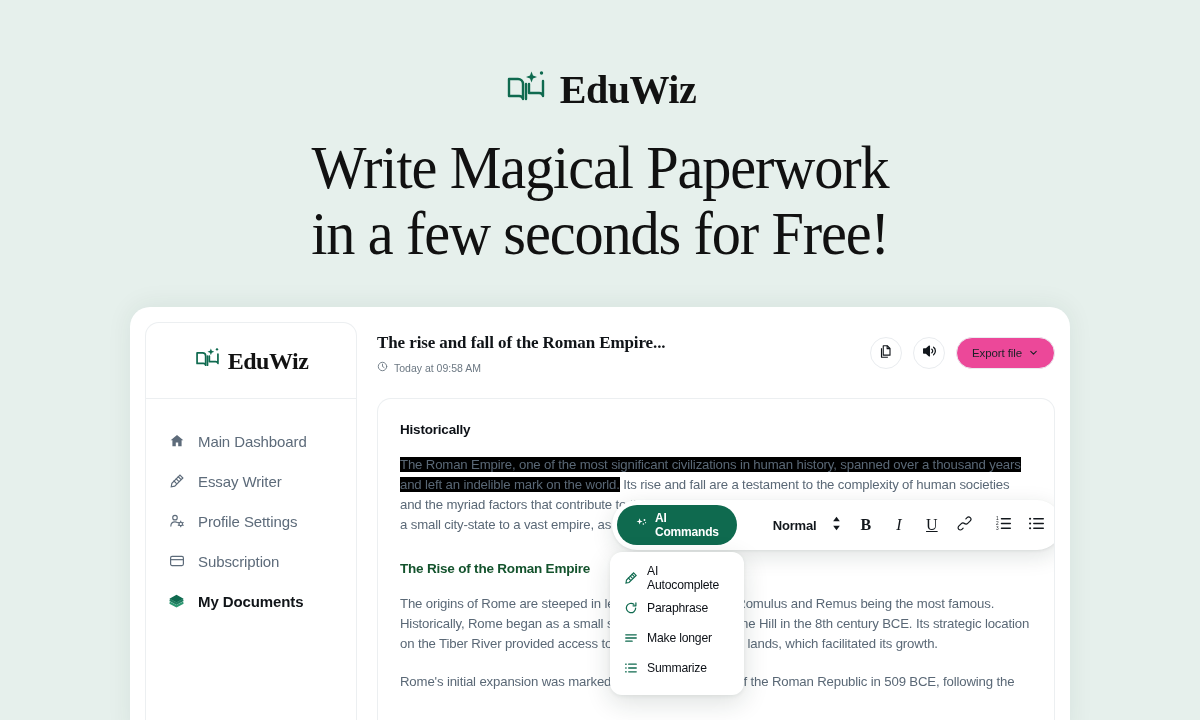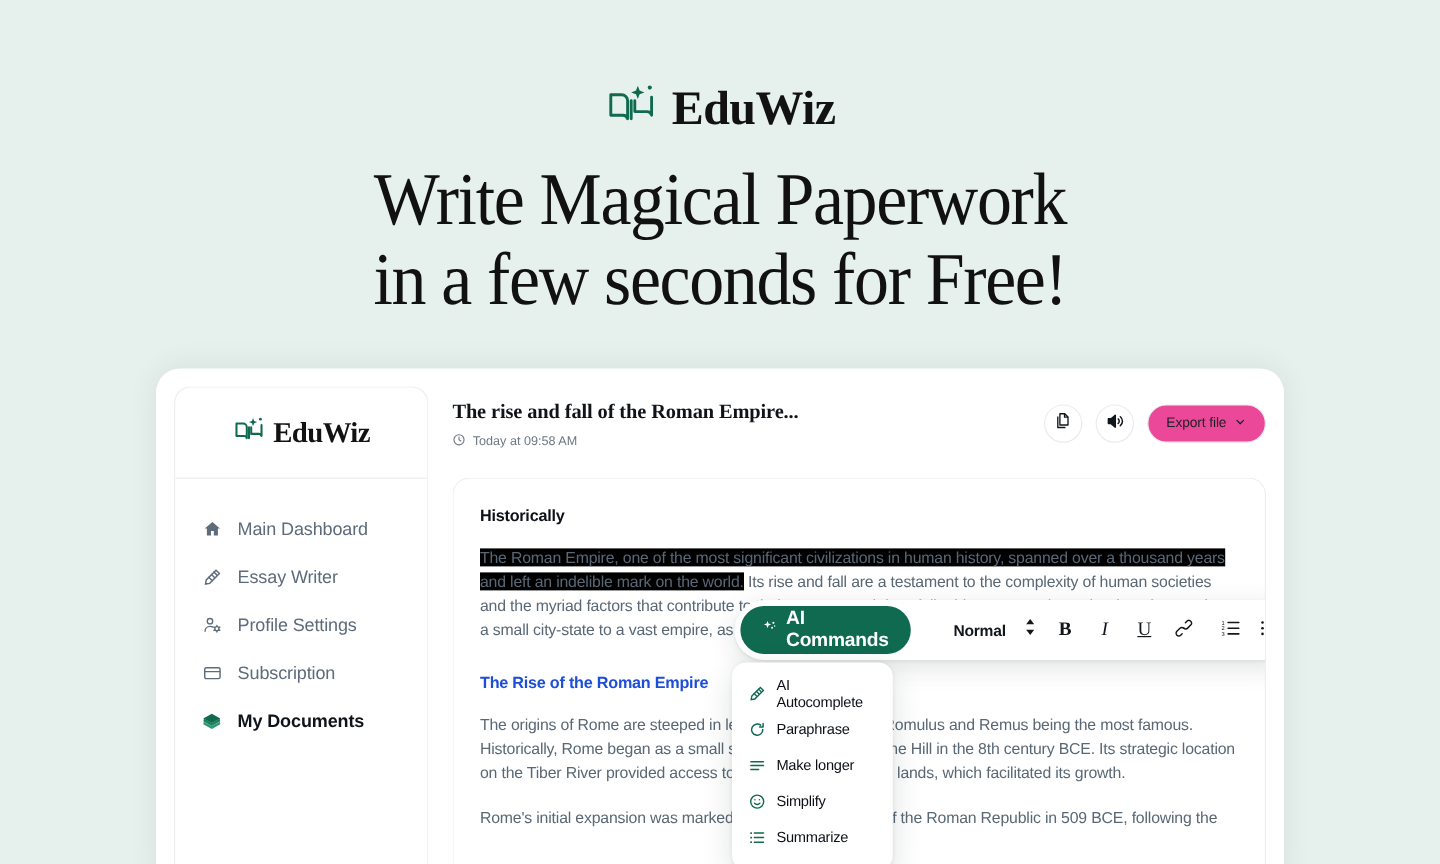--- a/index.html
+++ b/index.html
@@ -202,21 +202,21 @@
     font-size: 13.2px;
     line-height: 1.52;
     color: #5a6876;
     letter-spacing: -0.15px;
   }
 
   .doc-h3 {
     margin-top: 26px;
     font-size: 13.5px;
     font-weight: 700;
-    color: #1d4ed8;
+    color: #14532d;
     letter-spacing: -0.2px;
   }
 
   .sel { background: #000000; }
 
   
   .toolbar {
     position: absolute;
     left: 234px;
     top: 101px;
@@ -231,21 +231,21 @@
     z-index: 5;
   }
 
   .ai-pill {
     height: 40px;
     background: #0f6a4f;
     color: #fff;
     border-radius: 20px;
     display: flex; align-items: center; gap: 7px;
     padding: 0 18px;
-    font-size: 16px;
+    font-size: 12px;
     font-weight: 700;
     letter-spacing: -0.2px;
     cursor: pointer;
   }
 
   .tb-style {
     display: flex; align-items: center; gap: 15px;
     margin-left: 22px;
     cursor: pointer;
   }
@@ -542,31 +542,20 @@
 
         <div class="ai-menu-item">
           <span class="ai-menu-icon">
             <svg width="14" height="14" viewBox="0 0 24 24" fill="none" stroke="#0f6a4f" stroke-width="2.2" stroke-linecap="round">
               <path d="M3 6.5 h18 M3 12 h18 M3 17.5 h11"></path>
             </svg>
           </span>
           <span>Make longer</span>
         </div>
 
-        <div class="ai-menu-item">
-          <span class="ai-menu-icon">
-            <svg width="14" height="14" viewBox="0 0 24 24" fill="none" stroke="#0f6a4f" stroke-width="2" stroke-linecap="round">
-              <circle cx="12" cy="12" r="9.3"></circle>
-              <path d="M8.2 14.2 a4.6 4.6 0 0 0 7.6 0"></path>
-              <circle cx="8.8" cy="9.4" r="1.1" fill="#0f6a4f" stroke="none"></circle>
-              <circle cx="15.2" cy="9.4" r="1.1" fill="#0f6a4f" stroke="none"></circle>
-            </svg>
-          </span>
-          <span>Simplify</span>
-        </div>
 
         <div class="ai-menu-item">
           <span class="ai-menu-icon">
             <svg width="14" height="14" viewBox="0 0 24 24" fill="none">
               <g stroke="#0f6a4f" stroke-width="2.2" stroke-linecap="round">
                   <path d="M8 5.5 h13 M8 12 h13 M8 18.5 h13"></path>
                 </g>
               <g fill="#0f6a4f">
                   <rect x="2" y="4.3" width="2.6" height="2.4" rx="0.6"></rect>
                   <rect x="2" y="10.8" width="2.6" height="2.4" rx="0.6"></rect>

